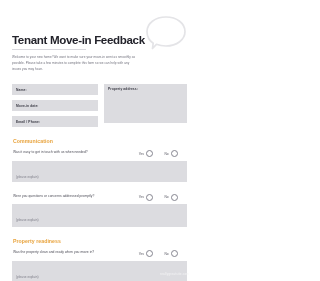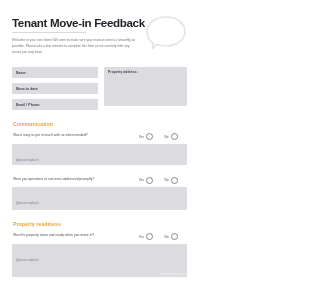--- a/index.html
+++ b/index.html
@@ -21,21 +21,21 @@
     width: 199px;
     height: 281px;
     background: #ffffff;
     box-sizing: border-box;
     padding: 0 12px;
   }
 
   
   .header {
     position: relative;
-    padding-top: 17px;
+    padding-top: 34px;
   }
   .title {
     font-size: 11.6px;
     font-weight: bold;
     letter-spacing: -0.35px;
     line-height: 1.05;
     color: #23232b;
     margin: 0;
     width: 140px;
   }

